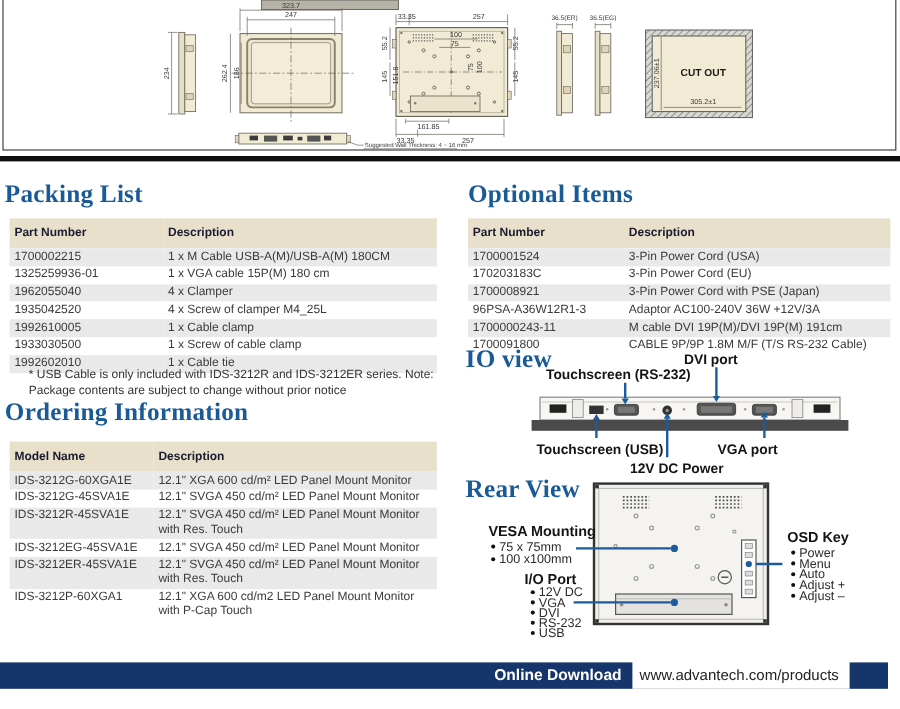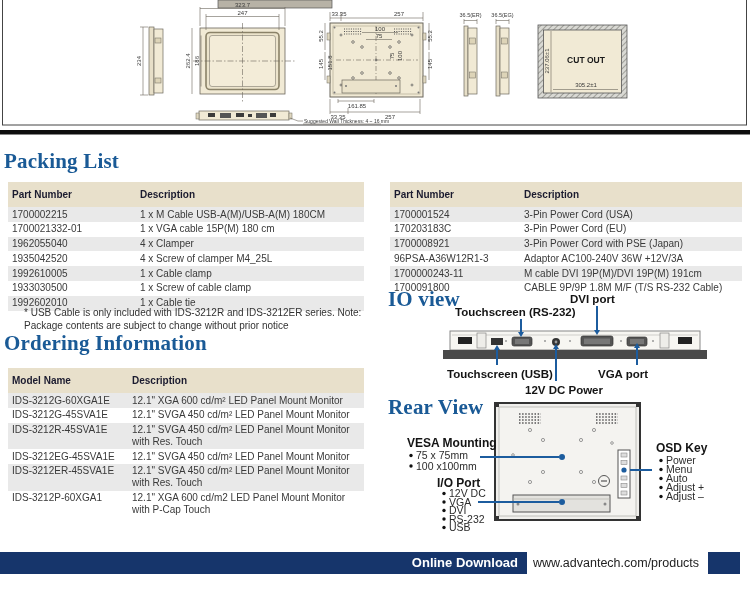--- a/index.html
+++ b/index.html
@@ -217,21 +217,21 @@
       <th>Part Number</th>
       <th>Description</th>
     </tr>
       </thead>
     <tbody>
         <tr>
           <td>1700002215</td>
           <td>1 x M Cable USB-A(M)/USB-A(M) 180CM</td>
         </tr>
         <tr>
-          <td>1700021332-01</td>
+          <td>1325259936-01</td>
           <td>1 x VGA cable 15P(M) 180 cm</td>
         </tr>
         <tr>
           <td>1962055040</td>
           <td>4 x Clamper</td>
         </tr>
         <tr>
           <td>1935042520</td>
           <td>4 x Screw of clamper M4_25L</td>
         </tr>
@@ -286,20 +286,21 @@
           <td>IDS-3212ER-45SVA1E</td>
           <td>12.1" SVGA 450 cd/m² LED Panel Mount Monitor with Res. Touch</td>
         </tr>
         <tr>
           <td>IDS-3212P-60XGA1</td>
           <td>12.1" XGA 600 cd/m2 LED Panel Mount Monitor with P-Cap Touch</td>
         </tr>
       </tbody>
   </table>
 
+  <h2 class="sec" style="left:390px;top:149px">Optional Items</h2>
 
   <table id="optional-table" class="tbl">
     <colgroup>
         <col style="width:130px">
         <col>
       </colgroup>
     <thead>
         <tr>
       <th>Part Number</th>
       <th>Description</th>

